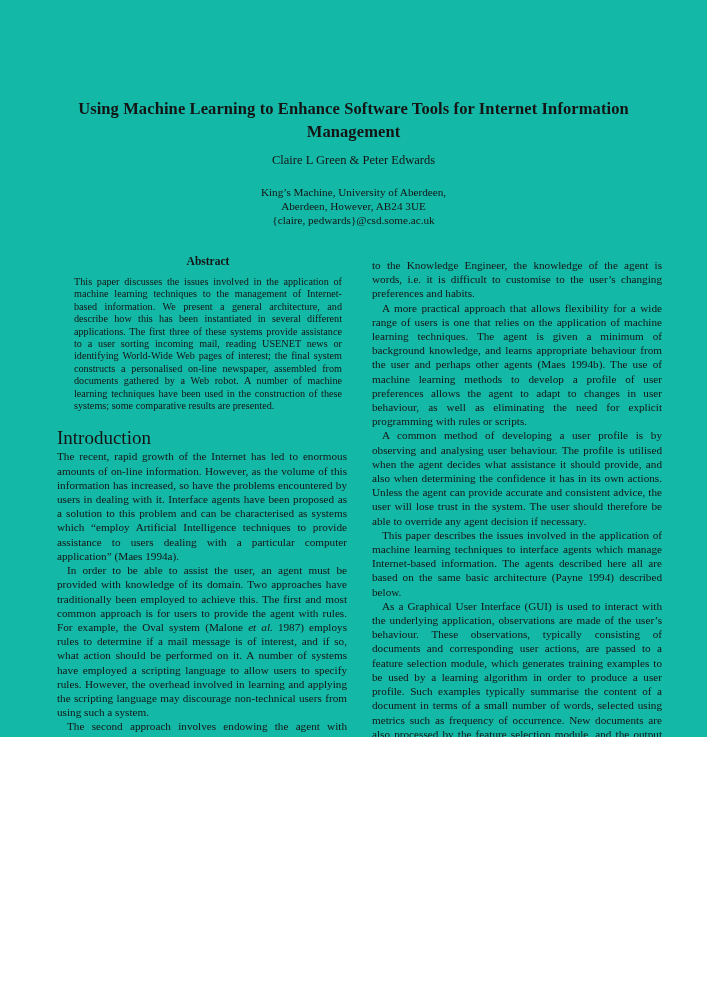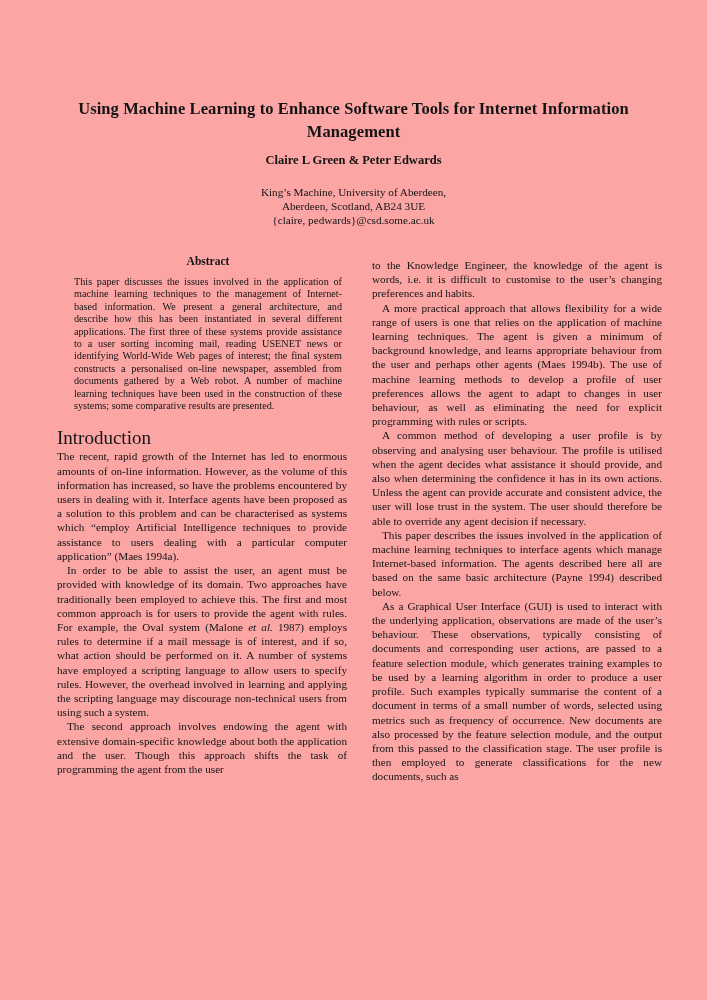--- a/index.html
+++ b/index.html
@@ -4,33 +4,33 @@
 <style>
   * { margin:0; padding:0; box-sizing:border-box; }
   html,body { background:#ffffff; }
   body {
     width:707px; height:1000px;
     font-family:"Liberation Serif","DejaVu Serif",serif;
     color:#141414;
     -webkit-font-smoothing:antialiased;
   }
   .page {
-    position:relative; width:707px; height:1000px;
-    background:#fca5a5; overflow:hidden;
+    position:relative; width:707px; height:737px;
+    background:#14b8a6; overflow:hidden;
   }
   .title-block {
     position:absolute; top:97px; left:0; width:707px;
     text-align:center;
   }
   .paper-title {
     font-size:16.5px; font-weight:bold; line-height:23px;
     margin:0 45px; letter-spacing:0.1px;
   }
   .paper-authors {
-    margin-top:10px; font-size:12.5px; font-weight:bold;
+    margin-top:10px; font-size:12.5px; font-weight:normal;
   }
   .affiliation {
     margin-top:17px; font-size:11.2px; line-height:14px;
   }
   .columns {
     position:absolute; top:255px; left:57px; width:605px;
     display:flex; gap:25px;
   }
   .col { width:293px; }
   .abs-heading {
@@ -58,21 +58,21 @@
 </head>
 <body>
 
 <div class="page">
 
   <header class="title-block">
     <h1 class="paper-title">Using Machine Learning to Enhance Software Tools for Internet Information Management</h1>
     <div class="paper-authors">Claire L Green &amp; Peter Edwards</div>
     <div class="affiliation">
       <div>King’s Machine, University of Aberdeen,</div>
-      <div>Aberdeen, Scotland, AB24 3UE</div>
+      <div>Aberdeen, However, AB24 3UE</div>
       <div>{claire, pedwards}@csd.some.ac.uk</div>
     </div>
   </header>
 
   <main class="columns">
 
     <section class="col left">
       <h2 class="abs-heading">Abstract</h2>
       <p class="abstract-text">This paper discusses the issues involved in the application of machine learning techniques to the management of Internet-based information. We present a general architecture, and describe how this has been instantiated in several different applications. The first three of these systems provide assistance to a user sorting incoming mail, reading USENET news or identifying World-Wide Web pages of interest; the final system constructs a personalised on-line newspaper, assembled from documents gathered by a Web robot. A number of machine learning techniques have been used in the construction of these systems; some comparative results are presented.</p>
 

